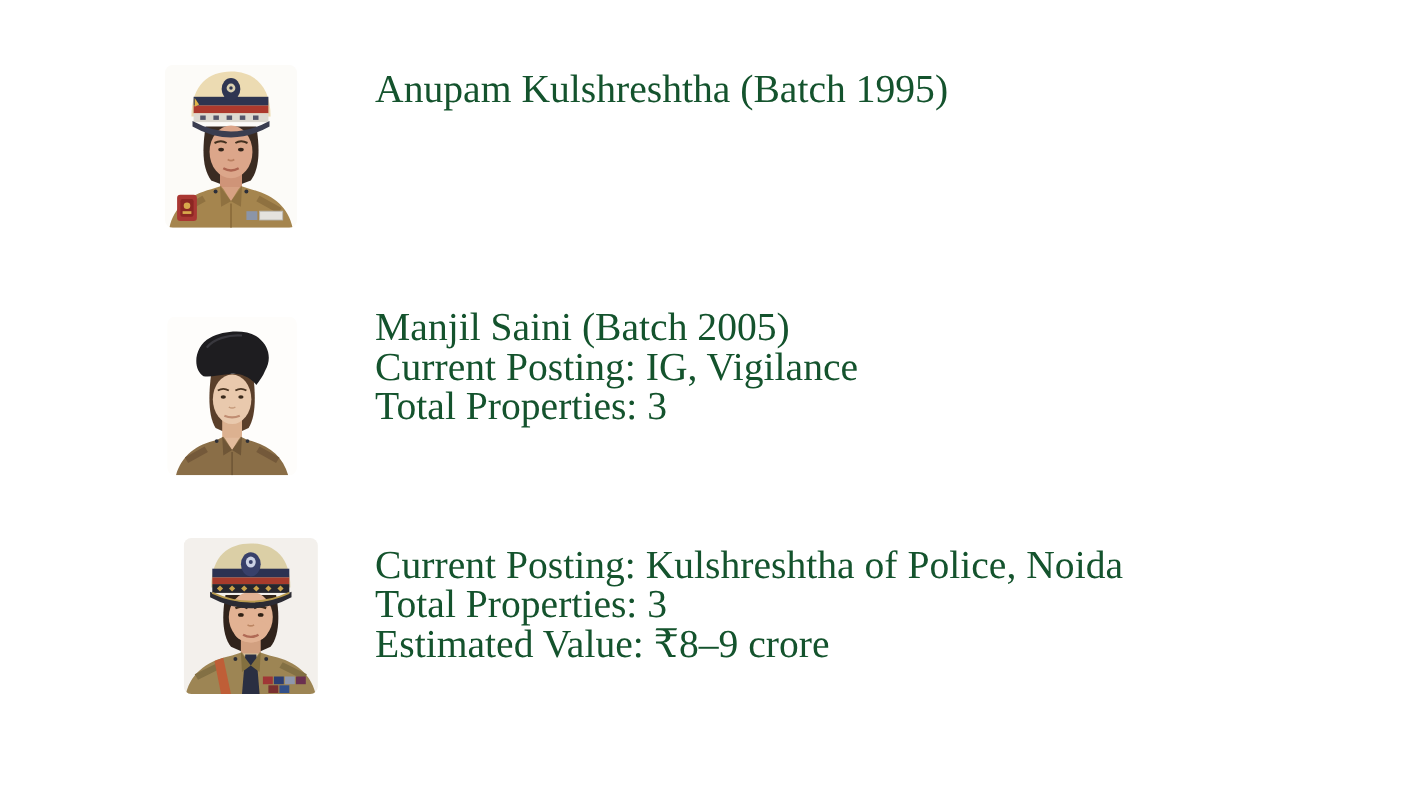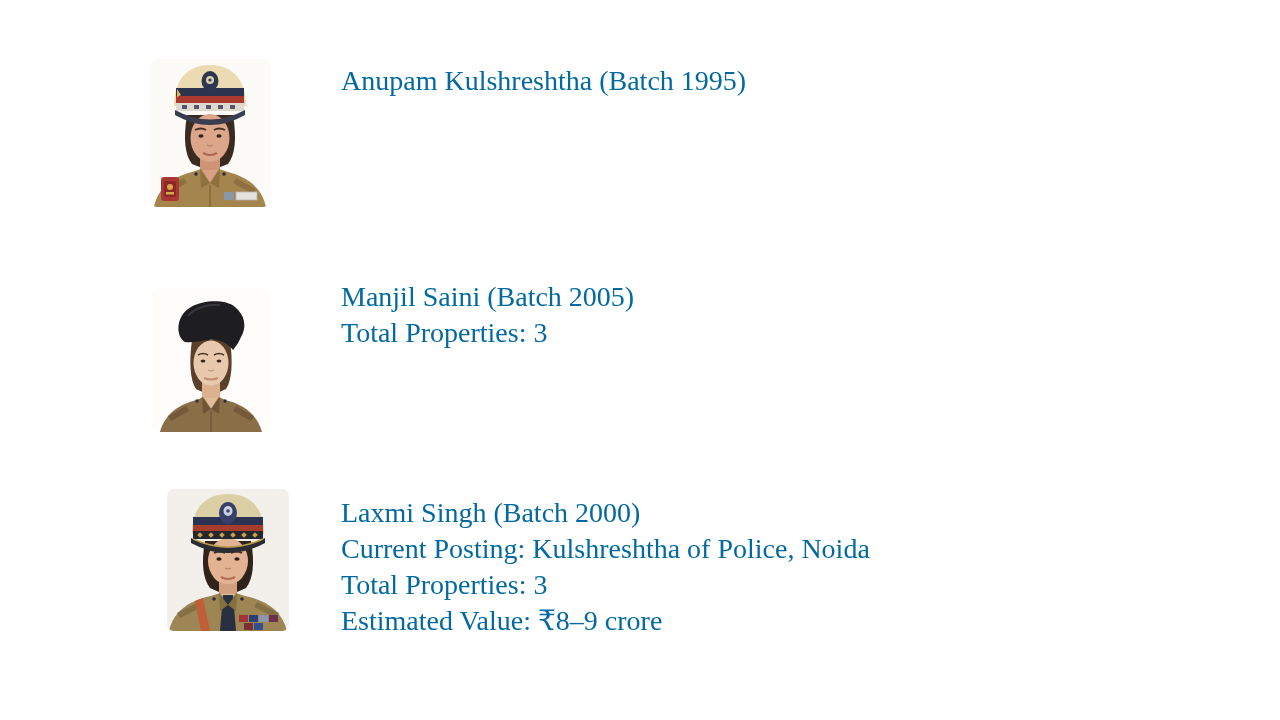--- a/index.html
+++ b/index.html
@@ -9,24 +9,24 @@
     position: relative;
     overflow: hidden;
     font-family: "Liberation Serif", "DejaVu Serif", serif;
     color: #141414;
   }
   .profile { position: absolute; left: 0; top: 0; width: 1280px; }
   .photo { position: absolute; display: block; }
   .photo svg { display: block; }
   .info { position: absolute; left: 341px; width: 700px; }
   .info .line {
-    font-size: 28px;
+    font-size: 36px;
     line-height: 36px;
     white-space: nowrap;
-    color: #0369a1;
+    color: #14532d;
   }
   
   .p1 .photo { left: 150px; top: 59px; }
   .p1 .info  { top: 63px; }
   .p2 .photo { left: 152px; top: 288px; }
   .p2 .info  { top: 279px; }
   .p3 .photo { left: 167px; top: 489px; }
   .p3 .info  { top: 495px; }
 </style>
 </head>
@@ -139,20 +139,21 @@
 
           <g>
             <path d="M33,54 C23,48 24,27 39,19 C52,12 73,11 83,19 C93,27 95,39 89,49 C87,54 84,58 81,62 C74,53 64,51 57,52 C47,53 39,55 33,54 Z" fill="#1e1d20"></path>
             <path d="M36,28 C42,20 56,16 68,17" stroke="#39383e" stroke-width="2" fill="none"></path>
           </g>
         </g>
       </svg>
     </span>
     <div class="info">
       <div class="line">Manjil Saini (Batch 2005)</div>
+      <div class="line">Current Posting: IG, Vigilance</div>
       <div class="line">Total Properties: 3</div>
     </div>
   </section>
 
   <section class="profile p3">
     <span class="photo">
       <svg viewBox="0 0 122 142" width="122" height="142">
         <defs>
             <clipPath id="p3c">
               <rect x="0" y="0" width="122" height="142" rx="7"></rect>
@@ -214,20 +215,19 @@
             <path d="M24,49 Q61,68 98,49 L98,54 Q61,74 24,54 Z" fill="#2b2b33"></path>
             <path d="M26,50 Q61,66 96,50" stroke="#b99b4e" stroke-width="1.6" fill="none"></path>
             <ellipse cx="61" cy="24" rx="9" ry="11" fill="#38406a"></ellipse>
             <ellipse cx="61" cy="22" rx="4.5" ry="5" fill="#ccd2e4"></ellipse>
             <circle cx="61" cy="22" r="1.8" fill="#38406a"></circle>
           </g>
         </g>
       </svg>
     </span>
     <div class="info">
-      <div class="line">Laxmi Singh (Batch 2000)</div>
       <div class="line">Current Posting: Kulshreshtha of Police, Noida</div>
       <div class="line">Total Properties: 3</div>
       <div class="line">Estimated Value: ₹8–9 crore</div>
     </div>
   </section>
 
 </main>
 
 </body></html>

